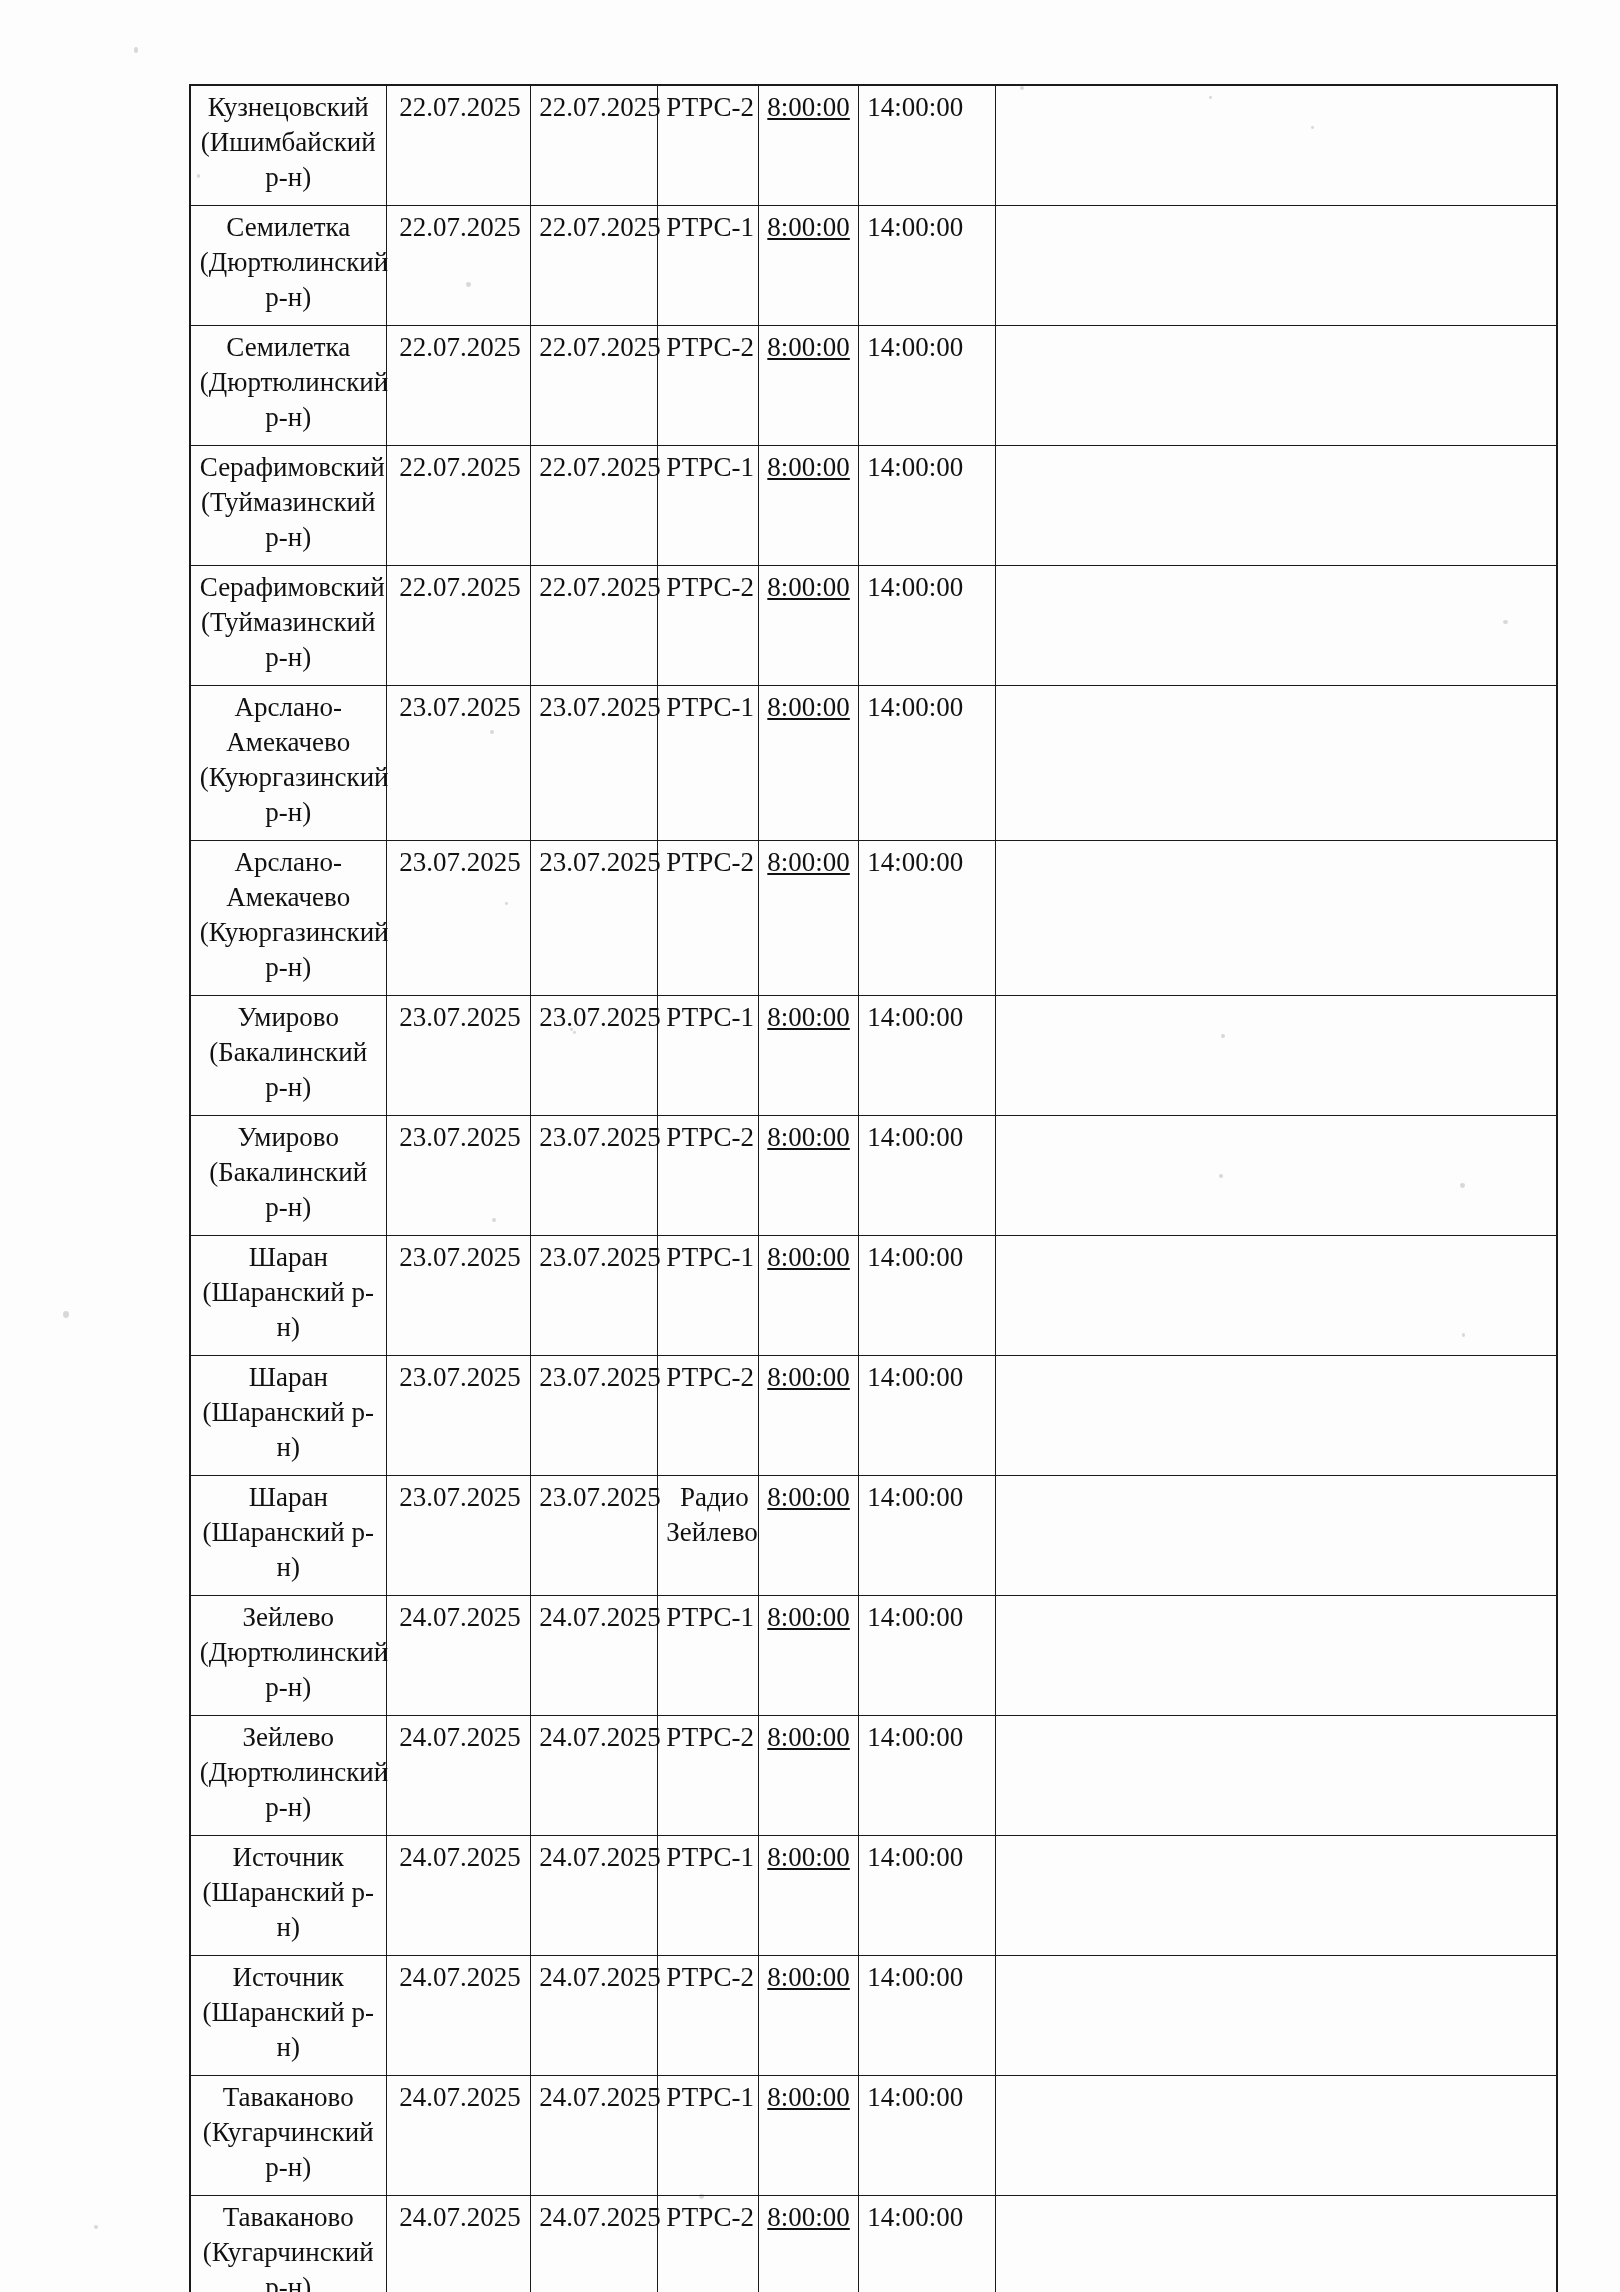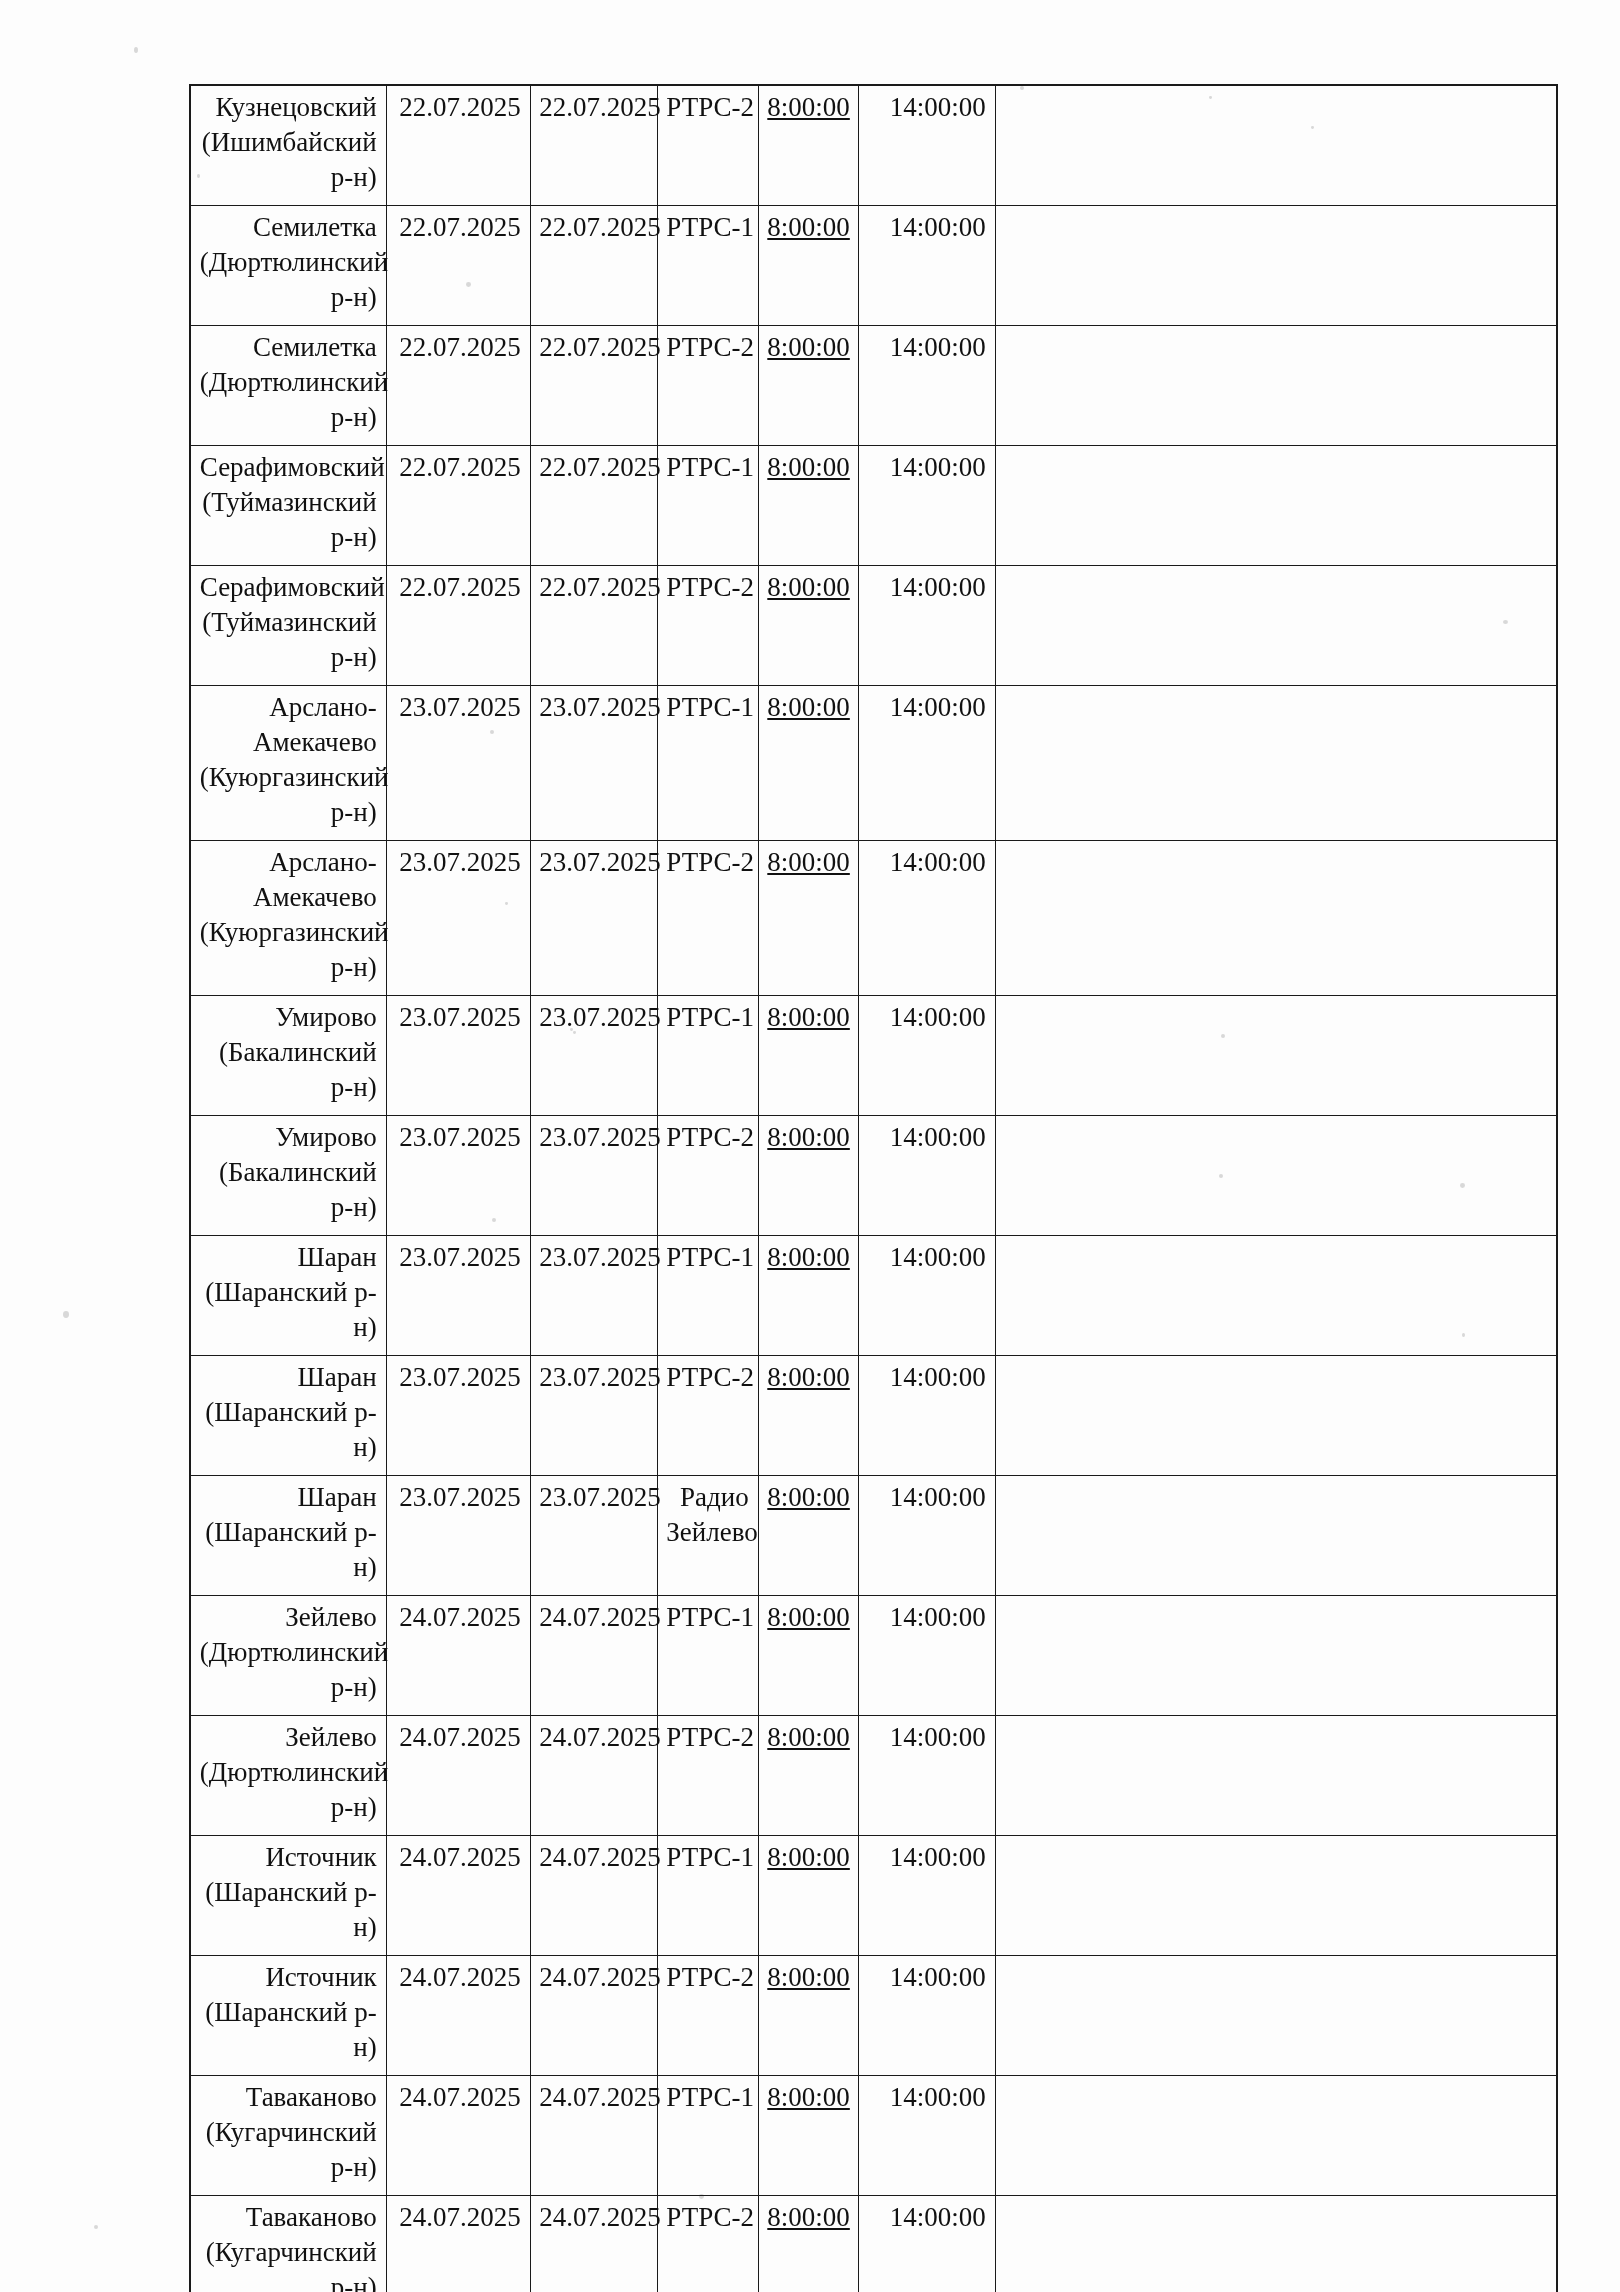--- a/index.html
+++ b/index.html
@@ -53,25 +53,25 @@
 
   
   col.c-place { width: 196px; }
   col.c-date1 { width: 144px; }
   col.c-date2 { width: 127px; }
   col.c-prog  { width: 101px; }
   col.c-start { width: 100px; }
   col.c-end   { width: 137px; }
   col.c-note  { width: 562px; }
 
-  td.place { text-align: right; padding-left: 10.8px; }
+  td.place { text-align: center; padding-left: 10.8px; }
   td.date, td.prog, td.time { text-align: right; }
   td.prog { text-align: right; padding-left: 11.8px; }
   td.start { text-align: center; text-decoration: underline; }
-  td.end { text-align: right; }
+  td.end { text-align: left; }
   td.note { text-align: left; }
 
   
   #sched-table tr:first-child td { border-top-width: 2.4px; }
   #sched-table tr:last-child td { border-bottom-width: 2.4px; }
   #sched-table td:first-child { border-left-width: 2.4px; }
   #sched-table td:last-child { border-right-width: 2.4px; }
 </style>
 </head>
 <body>

